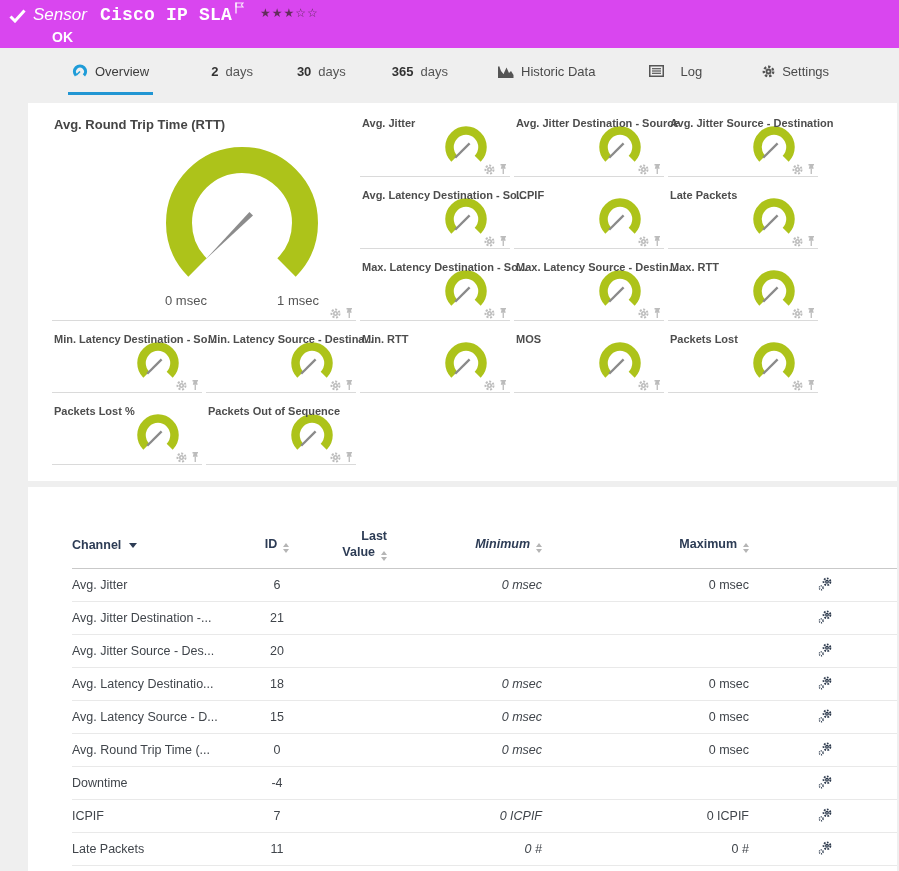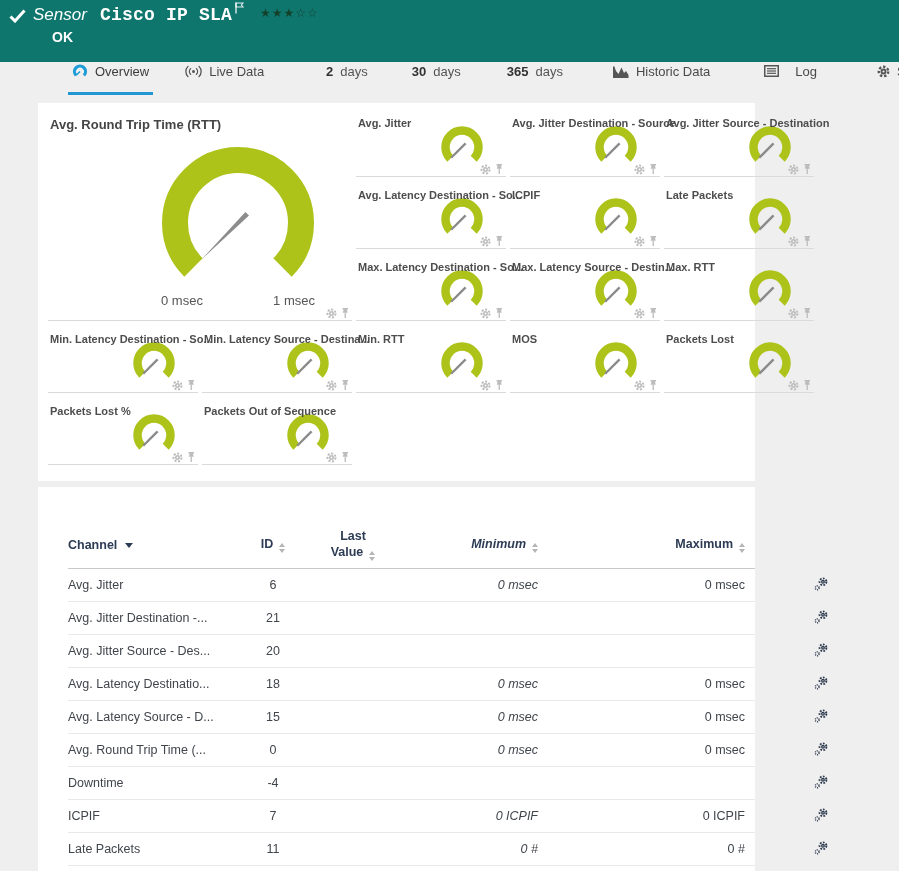--- a/index.html
+++ b/index.html
@@ -6,22 +6,22 @@
   html,body { width:899px; height:871px; }
   body {
     position:relative; overflow:hidden;
     background:#efefef;
     font-family:"Liberation Sans", sans-serif;
     color:#40454b;
   }
 
   
   .sensor-header {
-    position:absolute; top:0; left:0; right:0; height:62px;
-    background:#0f766e; color:#fff;
+    position:absolute; top:0; left:0; right:0; height:48px;
+    background:#d946ef; color:#fff;
   }
   .hdr-check { position:absolute; left:9px; top:9px; }
   .hdr-line { position:absolute; left:33px; top:5px; display:flex; align-items:baseline; }
   .hdr-kicker { font-style:italic; font-size:17px; font-weight:400; }
   .hdr-title { font-weight:bold; font-size:18px; margin-left:13px; letter-spacing:.2px;font-family:Liberation Mono, monospace; }
   .hdr-flag { margin-left:3px; position:relative; top:-6px; }
   .hdr-stars { margin-left:16px; position:relative; top:-3px; font-size:12px;
                letter-spacing:1px; color:rgba(25,30,0,0.62); }
   .hdr-ok { position:absolute; left:52px; top:29px; font-size:14px; font-weight:bold; }
 
@@ -39,21 +39,21 @@
   .tab.t-d30 { margin-left:36px; }
   .tab.t-d365 { margin-left:38px; }
   .tab.t-hist { margin-left:42px; }
   .tab.t-log { margin-left:46px;gap:16px; }
   .tab.t-set { margin-left:52px; }
   .tab.active { border-bottom-color:#2196d3; color:#3c3c3c; }
   .tab .num { font-weight:bold; color:#333; }
   .tab .word { color:#555; }
 
   
-  .panel { position:absolute; left:38px; width:717px; background:#fff; }
+  .panel { position:absolute; left:28px; width:869px; background:#fff;padding-left:14px; }
   .panel-gauges { top:103px; height:378px; }
   .panel-table  { top:487px; height:384px; }
 
   
   .gauge-grid {
     display:grid; grid-template-columns:repeat(5,150px); grid-auto-rows:72px;
     column-gap:4px; padding:2px 0 0 10px;
   }
   .tile { position:relative; border-bottom:1px solid #dadada; }
   .tile-title { position:absolute; top:12px; left:2px; font-size:11px; font-weight:bold;
@@ -73,21 +73,21 @@
     grid-template-columns:170px 70px 90px 170px 205px 95px;
     align-items:center; height:33px; border-bottom:1px solid #e9e9e9;
   }
   .trow-head { height:52px; border-bottom:1px solid #c9c9c9;
                color:#2d3c55; font-weight:bold; }
   .c-id, .c-last { text-align:center; }
   .c-min { text-align:right; padding-right:30px;font-style:italic; }
   .c-max { text-align:right; padding-right:28px; }
   .c-act { text-align:center; }
   .c-chan { overflow:hidden; white-space:nowrap; }
-  .th-last { width:60px; margin:12px auto; text-align:center; line-height:1.25; }
+  .th-last { width:60px; margin:12px auto; text-align:right; line-height:1.25; }
 
   .sort { display:inline-flex; flex-direction:column; gap:2px; margin-left:6px;
           vertical-align:1px; }
   .sort i { display:block; width:0; height:0; border-left:3.5px solid transparent;
             border-right:3.5px solid transparent; }
   .sort .up { border-bottom:4px solid #b5b5b5; }
   .sort .dn { border-top:4px solid #b5b5b5; }
   .caret-down { display:inline-block; width:0; height:0; margin-left:8px;
                 border-left:4.5px solid transparent; border-right:4.5px solid transparent;
                 border-top:5px solid #2d3c55; vertical-align:1px; }
@@ -134,32 +134,20 @@
 <div class="tabbar">
   <div class="tab active">
     <span>
       <svg width="16" height="15" viewBox="0 0 16 15">
         <path d="M4.1,11.4 A5.5 5.5 0 1 1 11.9,11.4" fill="none" stroke="#1e9cd8" stroke-width="3.2"></path>
         <line x1="8" y1="7.5" x2="4.2" y2="11.2" stroke="#1e9cd8" stroke-width="1.6"></line>
       </svg>
     </span>
     <span>Overview</span>
   </div>
-  <div class="tab t-live">
-    <span>
-      <svg width="17" height="13" viewBox="0 0 17 13" fill="none" stroke="#555" stroke-width="1.3" stroke-linecap="round">
-        <circle cx="8.5" cy="6.5" r="1.5" fill="#555" stroke="none"></circle>
-        <path d="M5.6,3.6 A4.2 4.2 0 0 0 5.6,9.4"></path>
-        <path d="M3,1.4 A7.2 7.2 0 0 0 3,11.6"></path>
-        <path d="M11.4,3.6 A4.2 4.2 0 0 1 11.4,9.4"></path>
-        <path d="M14,1.4 A7.2 7.2 0 0 1 14,11.6"></path>
-      </svg>
-    </span>
-    <span>Live Data</span>
-  </div>
   <div class="tab t-d2">
     <span class="num">2</span>
     <span class="word">days</span>
   </div>
   <div class="tab t-d30">
     <span class="num">30</span>
     <span class="word">days</span>
   </div>
   <div class="tab t-d365">
     <span class="num">365</span>

